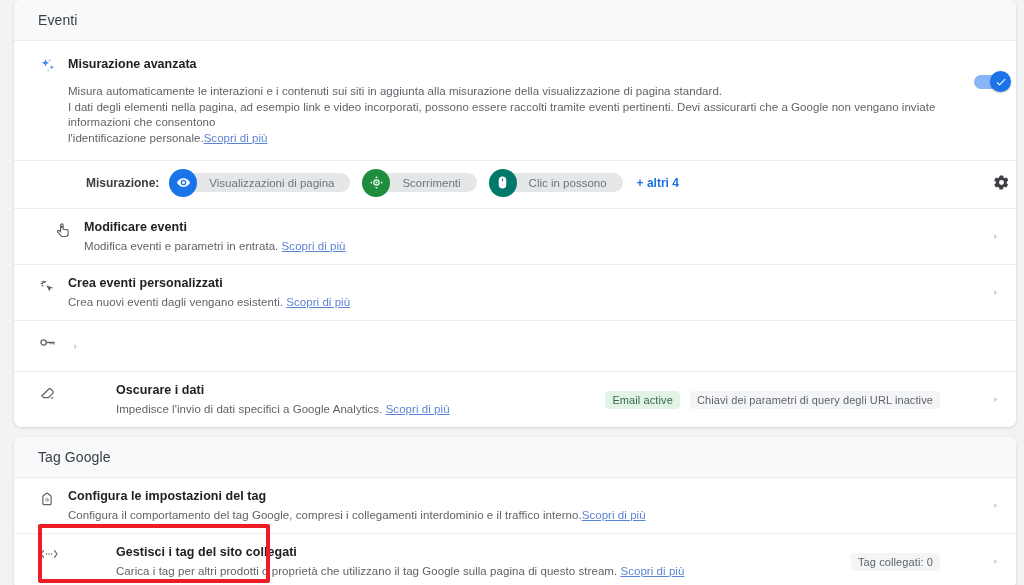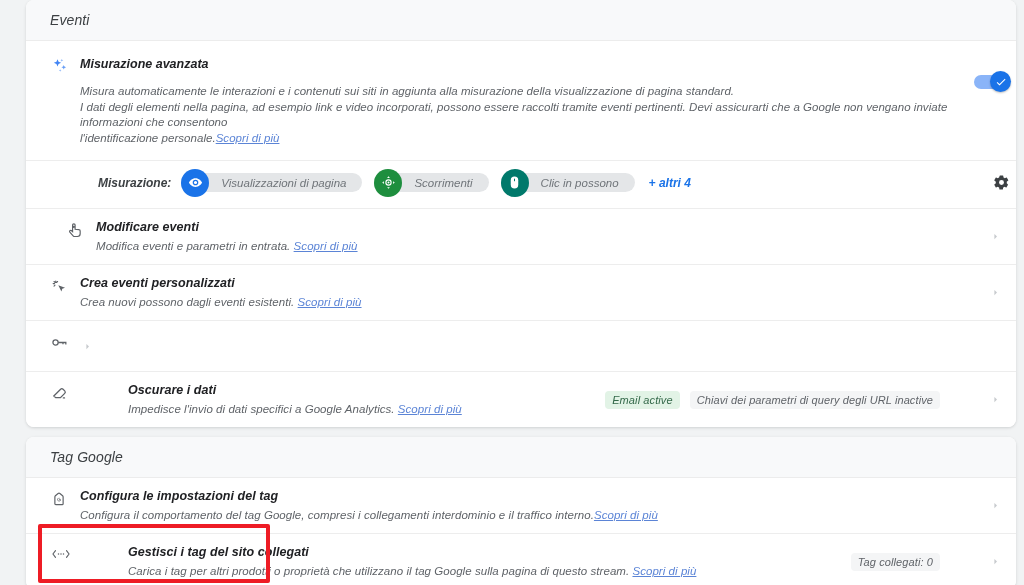--- a/index.html
+++ b/index.html
@@ -20,25 +20,24 @@
     width: 1024px;
     height: 585px;
     position: relative;
     box-sizing: border-box;
     padding: 0 0 0 0;
   }
 
   
   .card {
     background: #ffffff;
-    margin: 0 8px 10px 26px;
+    margin: 0 8px 10px 14px;
     border-radius: 8px;
     box-shadow: 0 1px 2px rgba(60,64,67,0.10), 0 1px 3px 1px rgba(60,64,67,0.06);
     overflow: hidden;
-    font-style: italic;
   }
 
   .card-header {
     height: 40px;
     display: flex;
     align-items: center;
     padding: 0 24px;
     font-size: 14px;
     color: #3c4043;
     background: #f8f9fa;
@@ -357,21 +356,21 @@
       <div class="row-icon">
         <svg width="19" height="19" viewBox="0 0 24 24">
           <path fill="#5f6368" d="M10.5 10.3l8.5 3.3-3.5 1.1-1.1 3.5z"></path>
           <g stroke="#5f6368" stroke-width="1.4" stroke-linecap="round">
             <path d="M7.3 5.2v1.8M4 8.3h1.8M5.1 5.7l1.2 1.2M9.6 5.7L8.4 6.9M5.1 11.5l1.2-1.2"></path>
           </g>
         </svg>
       </div>
       <div class="row-body">
         <div class="row-title">Crea eventi personalizzati</div>
-        <div class="row-desc"><span>Crea nuovi possono dagli eventi esistenti.</span> <span class="lnk">Scopri di più</span></div>
+        <div class="row-desc"><span>Crea nuovi eventi dagli vengano esistenti.</span> <span class="lnk">Scopri di più</span></div>
       </div>
       <div class="chev">
         <svg width="9" height="13" viewBox="0 0 24 24">
             <path fill="#9aa0a6" d="M9 5l7 7-7 7z"></path>
           </svg>
       </div>
     </div>
 
     <div class="row">
       <div class="row-icon">

